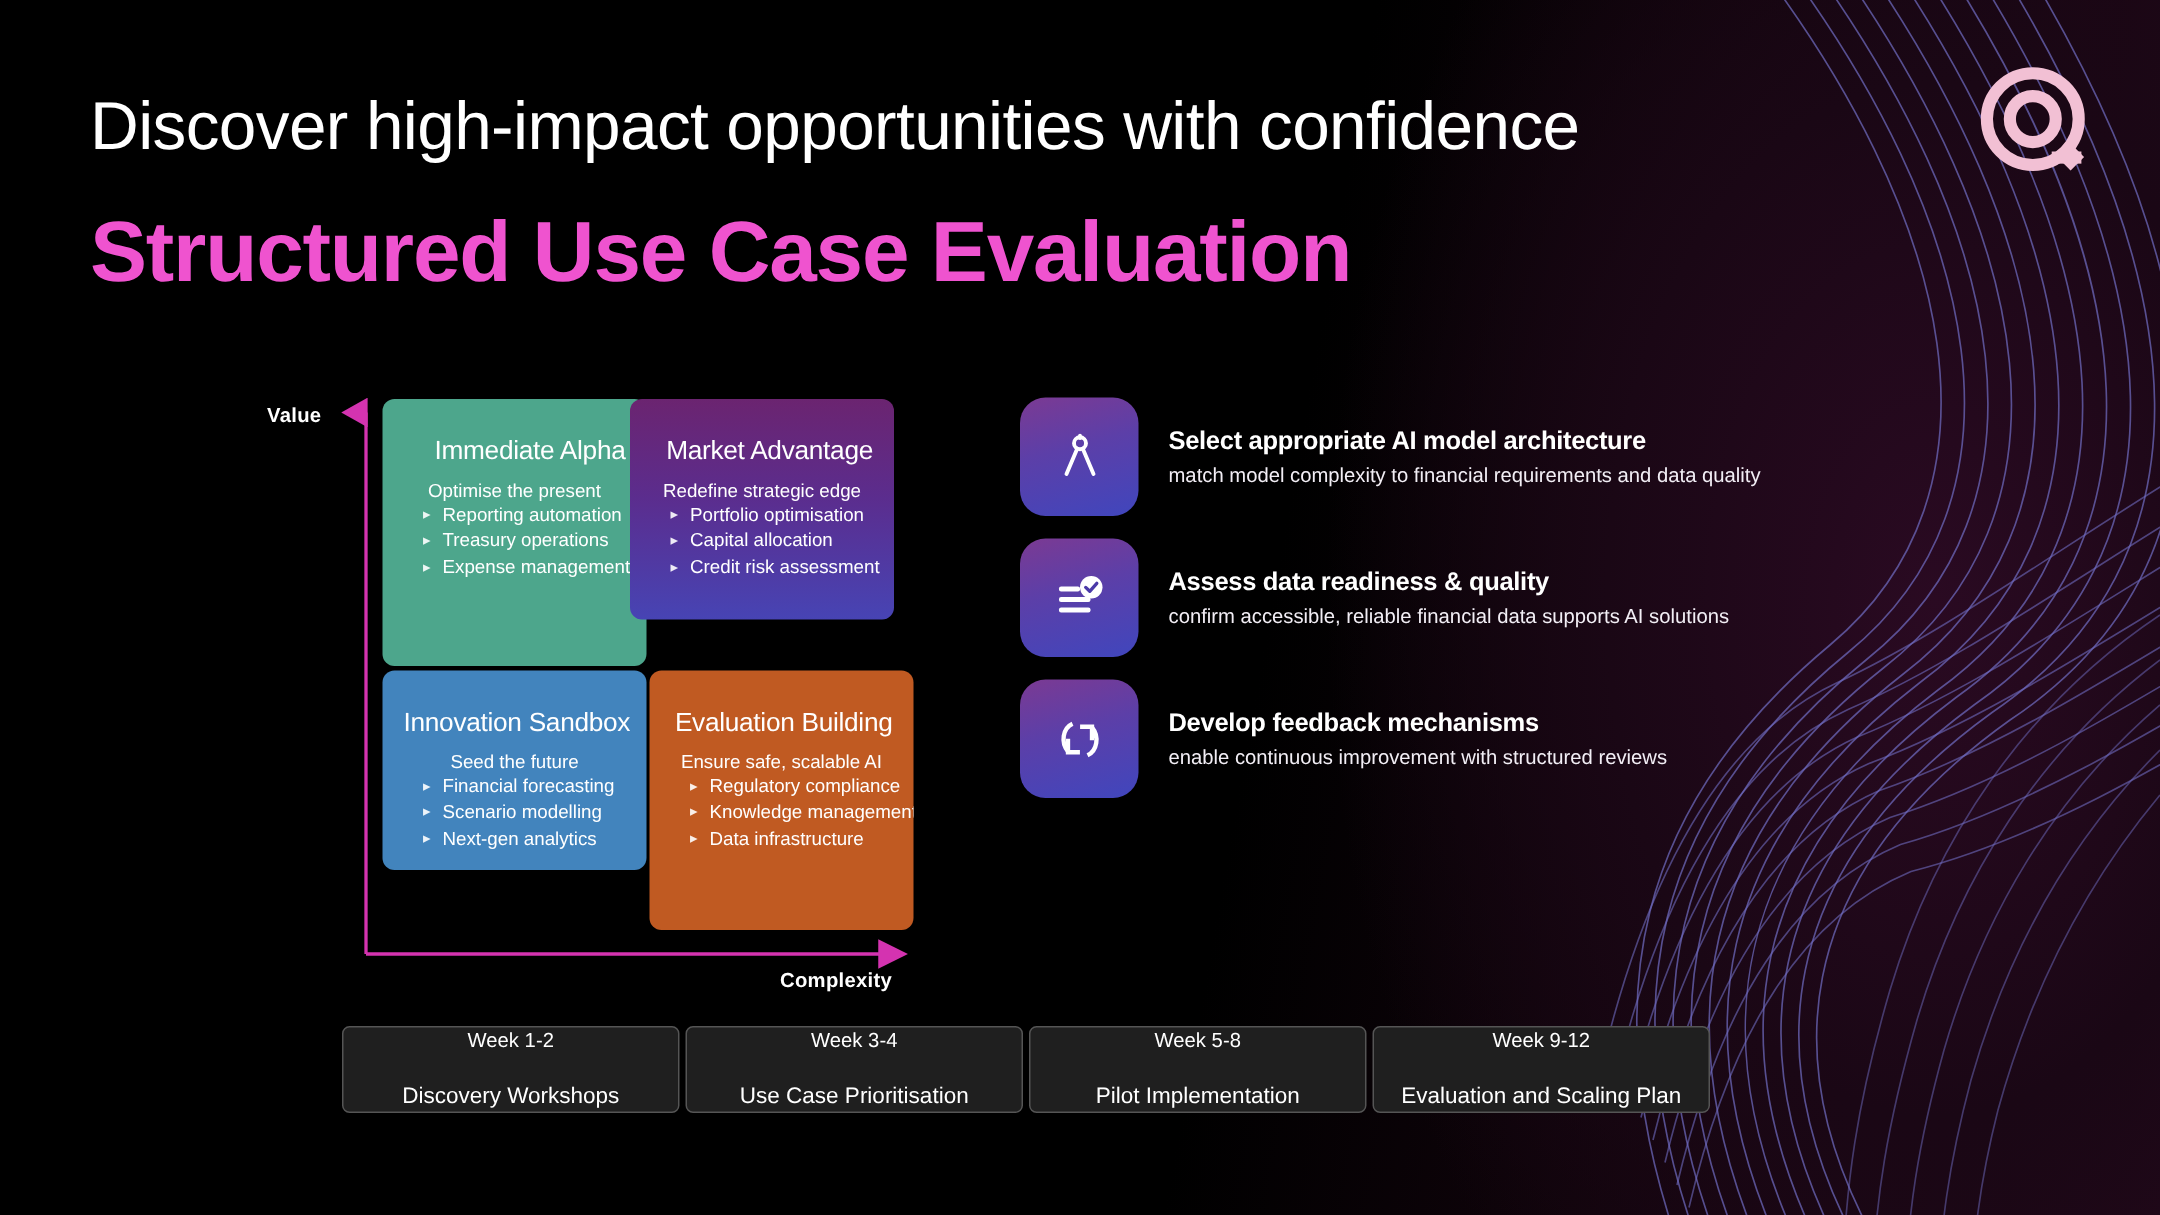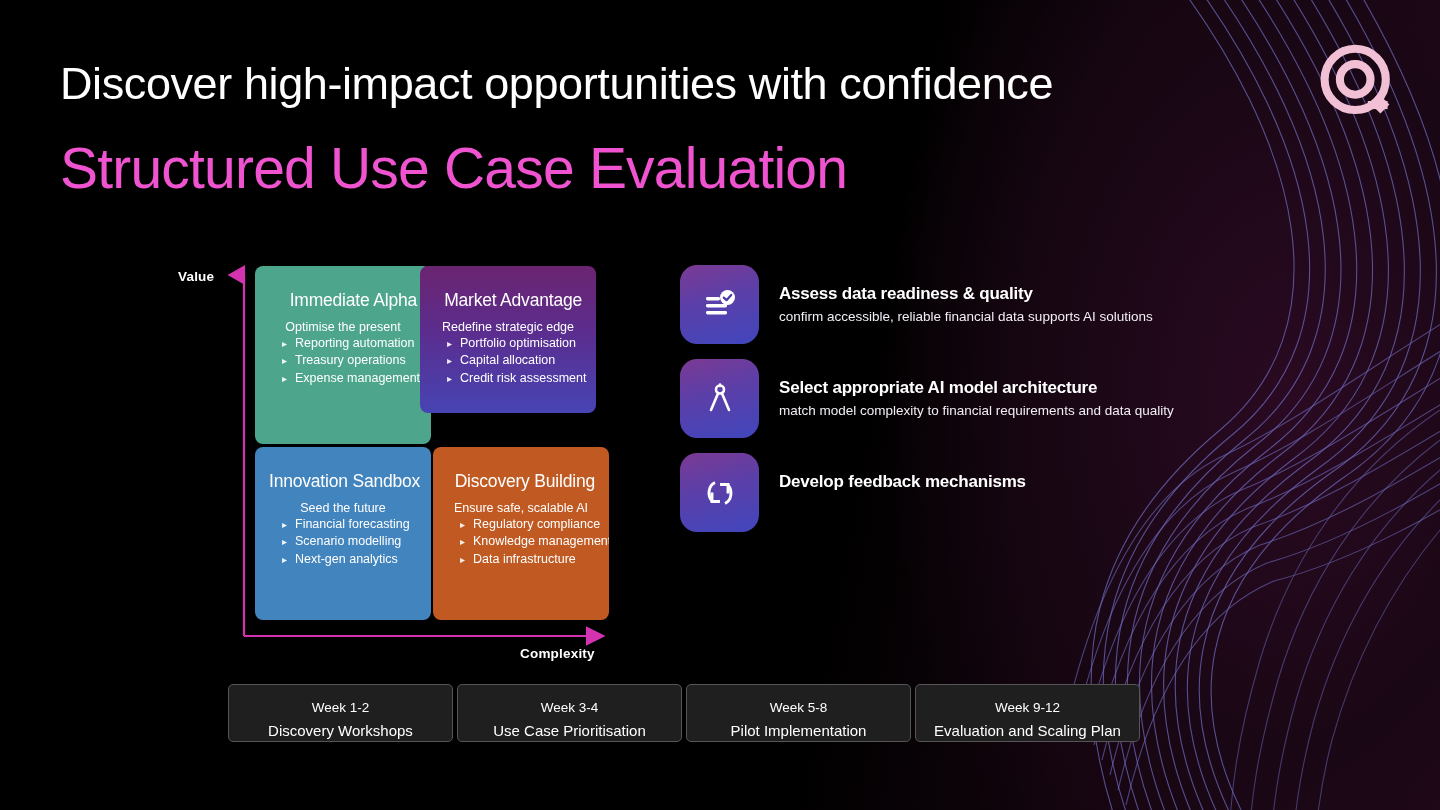--- a/index.html
+++ b/index.html
@@ -31,21 +31,21 @@
 
   
   #eyebrow {
     position:absolute; left:60px; top:58px;
     font-size:45px; font-weight:400; color:#ffffff;
     letter-spacing:-0.4px; line-height:1.15;
     white-space:nowrap;
   }
   #headline {
     position:absolute; left:60px; top:136px;
-    font-size:57px; font-weight:400; color:#ef53cf;
+    font-size:57px; font-weight:700; color:#ef53cf;
     letter-spacing:-0.8px; line-height:1.15;
     white-space:nowrap;
   }
 
   
   #matrix { position:absolute; left:178px; top:258px; width:460px; height:405px; }
 
   .axis-label {
     position:absolute; color:#ffffff; font-size:13.5px; font-weight:700;
     letter-spacing:0.2px; white-space:nowrap;
@@ -74,21 +74,21 @@
     white-space:nowrap;
   }
   .quad-list li::before {
     content:"\25B8"; position:absolute; left:0; top:0;
     font-size:10px; color:rgba(255,255,255,0.9);
   }
 
   #q-tl { left:77px;  top:8px;   width:176px; height:178px; background:#4da68c; }
   #q-tr { left:242px; top:8px;   width:176px; height:147px;
           background:linear-gradient(180deg,#6b2470 0%, #5b2d8e 45%, #4744b4 100%); }
-  #q-bl { left:77px;  top:189px; width:176px; height:173px; background:#4284bd; }
+  #q-bl { left:77px;  top:189px; width:176px; height:133px; background:#4284bd; }
   #q-br { left:255px; top:189px; width:176px; height:173px; background:#c05a22; }
 
   
   #steps { position:absolute; left:680px; top:265px; width:540px; }
   .step { position:relative; height:94px; }
   .step-icon {
     position:absolute; left:0; top:0; width:79px; height:79px;
     border-radius:17px;
     background:linear-gradient(165deg,#7b3a93 0%, #5c3fa8 42%, #4046bd 100%);
     display:flex; align-items:center; justify-content:center;
@@ -107,21 +107,21 @@
   #timeline {
     position:absolute; left:228px; top:684px;
     display:flex; gap:4px;
   }
   .tl-box {
     width:225px; height:58px;
     background:#1f1f1f;
     border:1px solid #555555;
     border-radius:5px;
     display:flex; flex-direction:column;
-    align-items:center; justify-content:flex-end;
+    align-items:center; justify-content:space-between;
     color:#ffffff;
   }
   .tl-week { font-size:13.5px; line-height:1.35; white-space:nowrap; }
   .tl-name { font-size:15px; line-height:1.35; margin-top:4px; white-space:nowrap; }
 </style>
 </head>
 <body>
 
 <div id="slide">
 
@@ -212,32 +212,47 @@
       <div class="quad-title">Innovation Sandbox</div>
       <div class="quad-sub">Seed the future</div>
       <ul class="quad-list">
         <li>Financial forecasting</li>
         <li>Scenario modelling</li>
         <li>Next-gen analytics</li>
       </ul>
     </div>
 
     <div class="quad" id="q-br">
-      <div class="quad-title">Discovery Building</div>
+      <div class="quad-title">Evaluation Building</div>
       <div class="quad-sub">Ensure safe, scalable AI</div>
       <ul class="quad-list">
         <li>Regulatory compliance</li>
         <li>Knowledge management</li>
         <li>Data infrastructure</li>
       </ul>
     </div>
   </div>
 
   <div id="steps">
 
+
+    <div class="step">
+      <div class="step-icon">
+        <svg width="38" height="38" viewBox="0 0 38 38" fill="none" stroke="#ffffff" stroke-width="2.6" stroke-linecap="round">
+          <circle cx="19" cy="9.5" r="4"></circle>
+          <path d="M19,4.5 L19,6"></path>
+          <path d="M17.2,13 L10,30"></path>
+          <path d="M20.8,13 L28,30"></path>
+        </svg>
+      </div>
+      <div class="step-text">
+        <div class="step-title">Select appropriate AI model architecture</div>
+        <div class="step-desc">match model complexity to financial requirements and data quality</div>
+      </div>
+    </div>
 
     <div class="step">
       <div class="step-icon">
         <svg width="38" height="38" viewBox="0 0 38 38">
           <g fill="#ffffff">
             <rect x="5" y="11" width="14" height="3.4" rx="1.4"></rect>
             <rect x="5" y="18" width="21" height="3.4" rx="1.4"></rect>
             <rect x="5" y="25" width="21" height="3.4" rx="1.4"></rect>
           </g>
           <circle cx="26.5" cy="11.5" r="7.5" fill="#ffffff"></circle>
@@ -245,44 +260,30 @@
         </svg>
       </div>
       <div class="step-text">
         <div class="step-title">Assess data readiness &amp; quality</div>
         <div class="step-desc">confirm accessible, reliable financial data supports AI solutions</div>
       </div>
     </div>
 
     <div class="step">
       <div class="step-icon">
-        <svg width="38" height="38" viewBox="0 0 38 38" fill="none" stroke="#ffffff" stroke-width="2.6" stroke-linecap="round">
-          <circle cx="19" cy="9.5" r="4"></circle>
-          <path d="M19,4.5 L19,6"></path>
-          <path d="M17.2,13 L10,30"></path>
-          <path d="M20.8,13 L28,30"></path>
-        </svg>
-      </div>
-      <div class="step-text">
-        <div class="step-title">Select appropriate AI model architecture</div>
-        <div class="step-desc">match model complexity to financial requirements and data quality</div>
-      </div>
-    </div>
-
-    <div class="step">
-      <div class="step-icon">
         <svg width="38" height="38" viewBox="0 0 38 38" fill="none" stroke="#ffffff" stroke-width="2.9">
           <path d="M14,8.5 C7.5,11.5 6,21 11,27"></path>
           <path d="M24,29.5 C30.5,26.5 32,17 27,11"></path>
           <path d="M11,20 L11,27.5 L17.5,27.5" stroke-linecap="square"></path>
           <path d="M27,18 L27,10.5 L20.5,10.5" stroke-linecap="square"></path>
         </svg>
       </div>
       <div class="step-text">
         <div class="step-title">Develop feedback mechanisms</div>
+        <div class="step-desc">enable continuous improvement with structured reviews</div>
       </div>
     </div>
   </div>
 
   <div id="timeline">
     <div class="tl-box">
       <div class="tl-week">Week 1-2</div>
       <div class="tl-name">Discovery Workshops</div>
     </div>
     <div class="tl-box">

